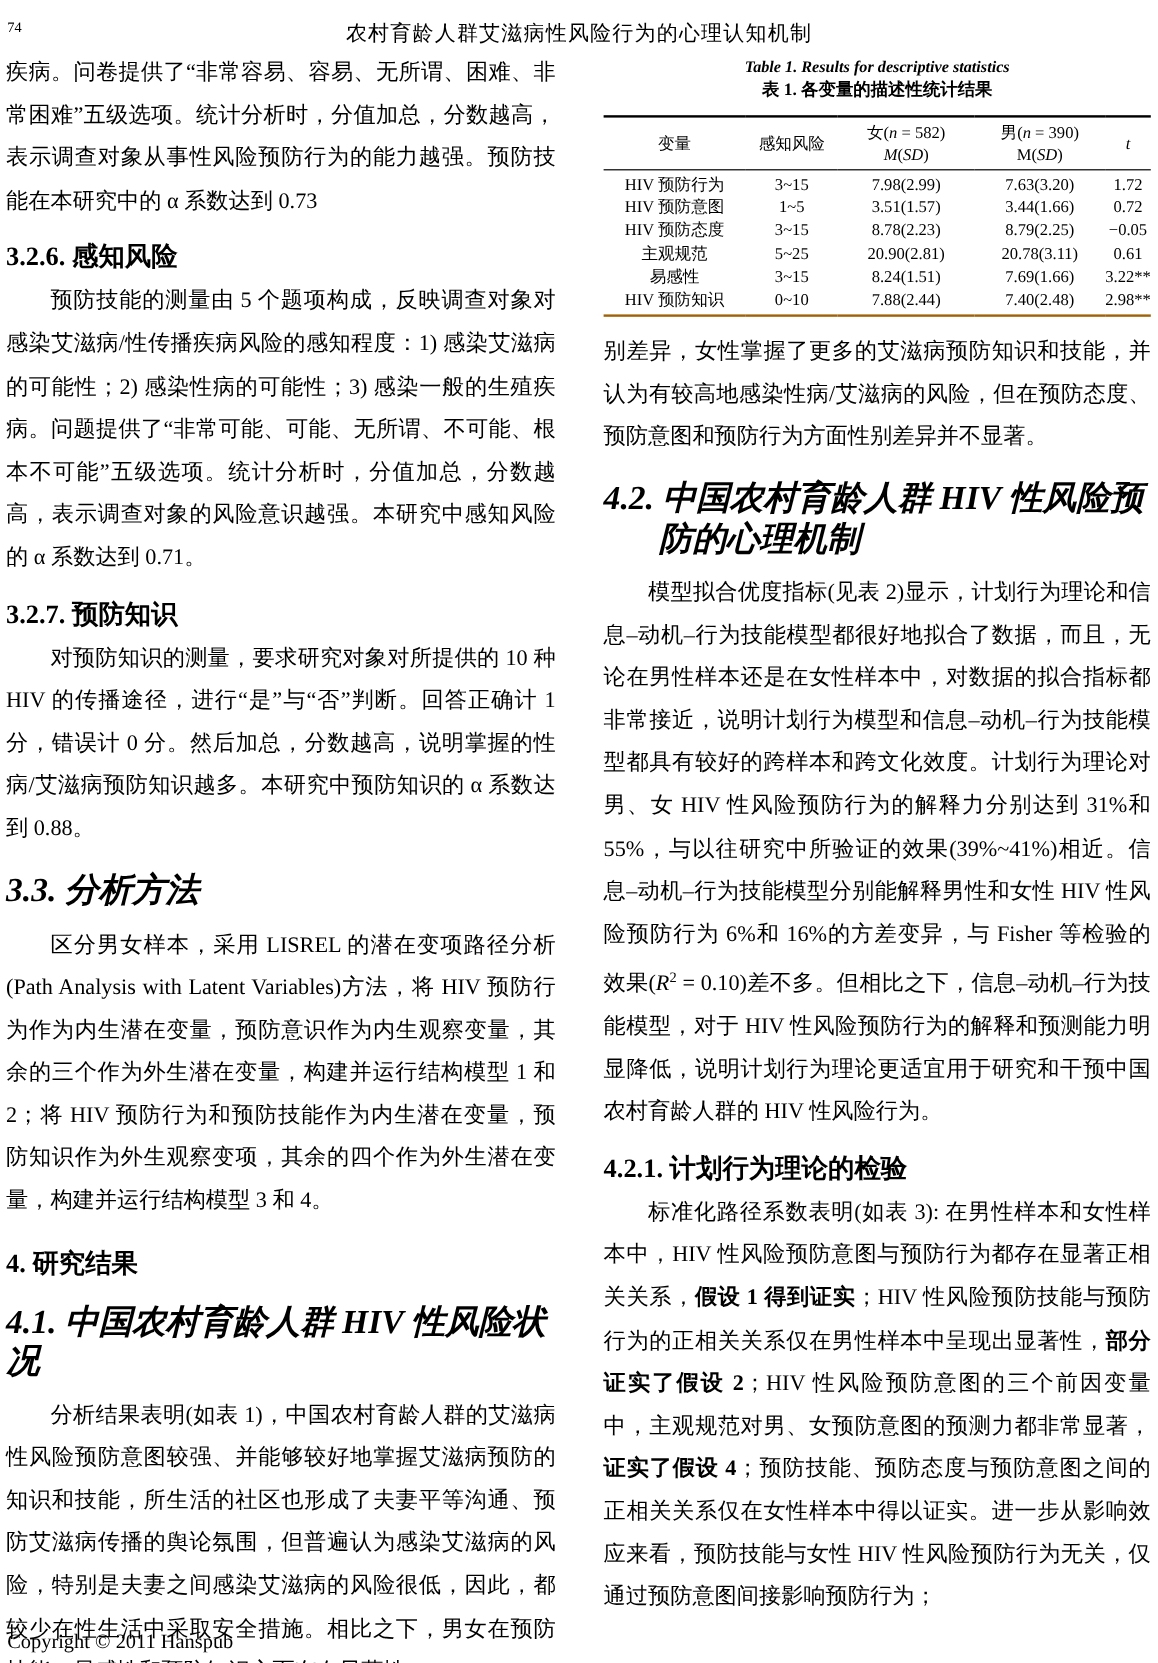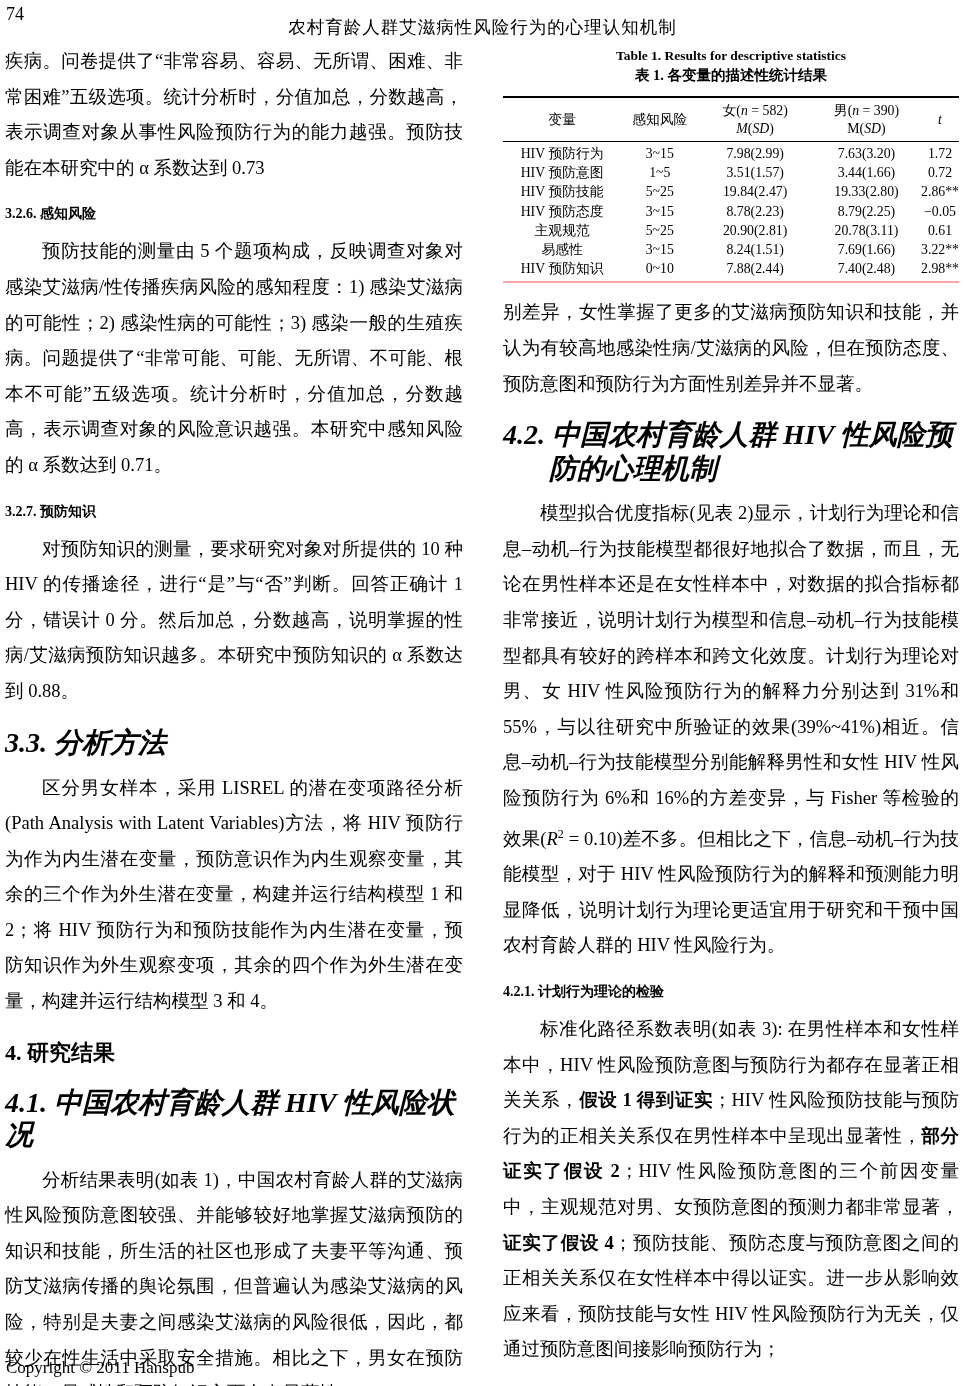--- a/index.html
+++ b/index.html
@@ -5,63 +5,63 @@
   html,body{margin:0;padding:0;background:#ffffff;}
   .page{
     position:relative;
     width:965px;height:1386px;
     background:#ffffff;
     color:#000;
     font-family:"Liberation Serif","DejaVu Serif",serif;
     overflow:hidden;
   }
   .page-num{
-    position:absolute;left:6px;top:4px;
-    font-size:18px;
+    position:absolute;left:6px;top:16px;
+    font-size:12px;
   }
   .running-title{
     position:absolute;left:0;top:15px;width:100%;
     text-align:center;font-size:17.5px;letter-spacing:1px;
   }
   .col{position:absolute;top:44px;}
   .col-left{left:5px;width:458px;}
   .col-right{left:503px;width:456px;}
   p.body-text{
     margin:0;
     font-size:18.5px;line-height:35.6px;
     text-align:justify;text-justify:inter-ideograph;
     text-indent:2em;
   }
   p.no-indent{text-indent:0;}
   .h3{
-    font-size:14px;font-weight:bold;
+    font-size:22px;font-weight:bold;
     margin:13px 0 5px 0;line-height:30px;
   }
   .h2{
     font-size:28px;font-weight:bold;
     margin:17px 0 12px 0;line-height:32px;font-style:italic;
   }
   .h1{
     font-size:22px;font-weight:bold;
     margin:16px 0 8px 0;line-height:34px;
   }
   .h2-hang{
     padding-left:46px;text-indent:-46px;
     line-height:34px;margin:16px 0 10px 0;
   }
   
   .table-block{margin:0 0 12px 0;}
   .tb-caption{
     text-align:center;font-weight:bold;margin:2px 0 10px 0;
   }
-  .tb-caption .cap-en{display:block;font-size:13.5px;line-height:19px;}
+  .tb-caption .cap-en{display:block;font-size:13.5px;line-height:19px;font-style:italic;}
   .tb-caption .cap-zh{display:block;font-size:14.5px;line-height:21px;}
   table.t1{
     width:100%;border-collapse:collapse;
-    border-top:2px solid #000;border-bottom:2px solid #fca5a5;
+    border-top:2px solid #000;border-bottom:2px solid #a16207;
     font-size:13.8px;
   }
   table.t1 thead th{
     font-weight:normal;border-bottom:1.3px solid #000;
     padding:4px 0 3px 0;text-align:center;vertical-align:middle;line-height:18px;
   }
   table.t1 td{
     text-align:center;padding:0;line-height:19.2px;
     white-space:nowrap;
     margin-top:39px;
@@ -142,27 +142,20 @@
               <td>1.72</td>
           </tr>
           <tr>
             <td>HIV 预防意图</td>
               <td>1~5</td>
               <td>3.51(1.57)</td>
               <td>3.44(1.66)</td>
               <td>0.72</td>
           </tr>
           <tr>
-            <td>HIV 预防技能</td>
-              <td>5~25</td>
-              <td>19.84(2.47)</td>
-              <td>19.33(2.80)</td>
-              <td>2.86**</td>
-          </tr>
-          <tr>
             <td>HIV 预防态度</td>
               <td>3~15</td>
               <td>8.78(2.23)</td>
               <td>8.79(2.25)</td>
               <td>−0.05</td>
           </tr>
           <tr>
             <td>主观规范</td>
               <td>5~25</td>
               <td>20.90(2.81)</td>

